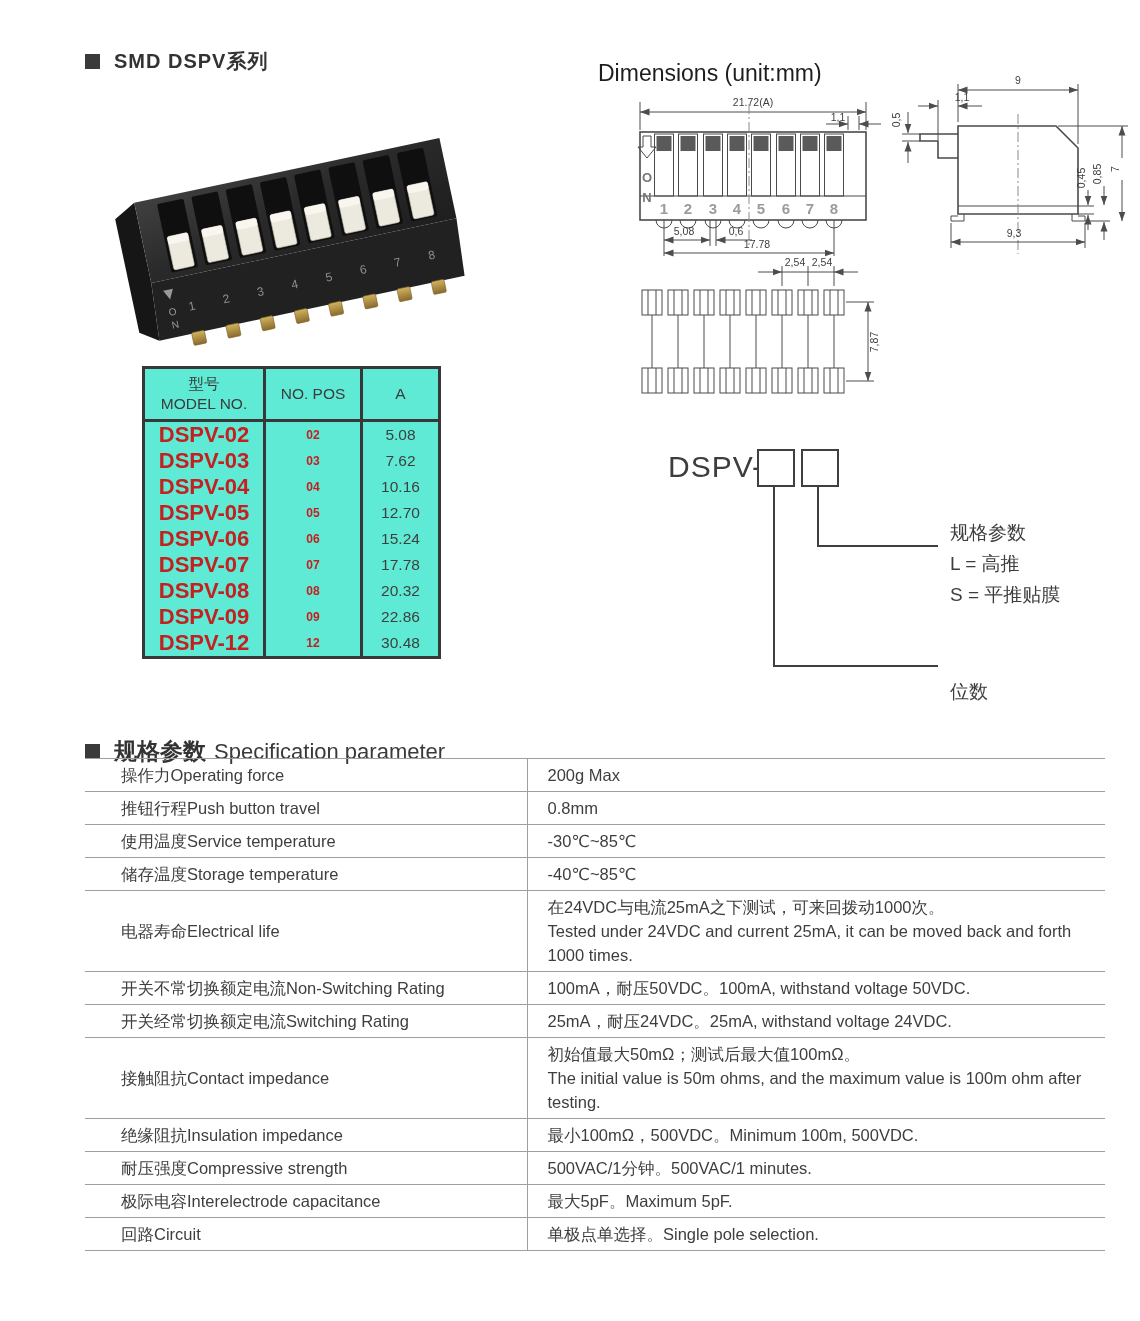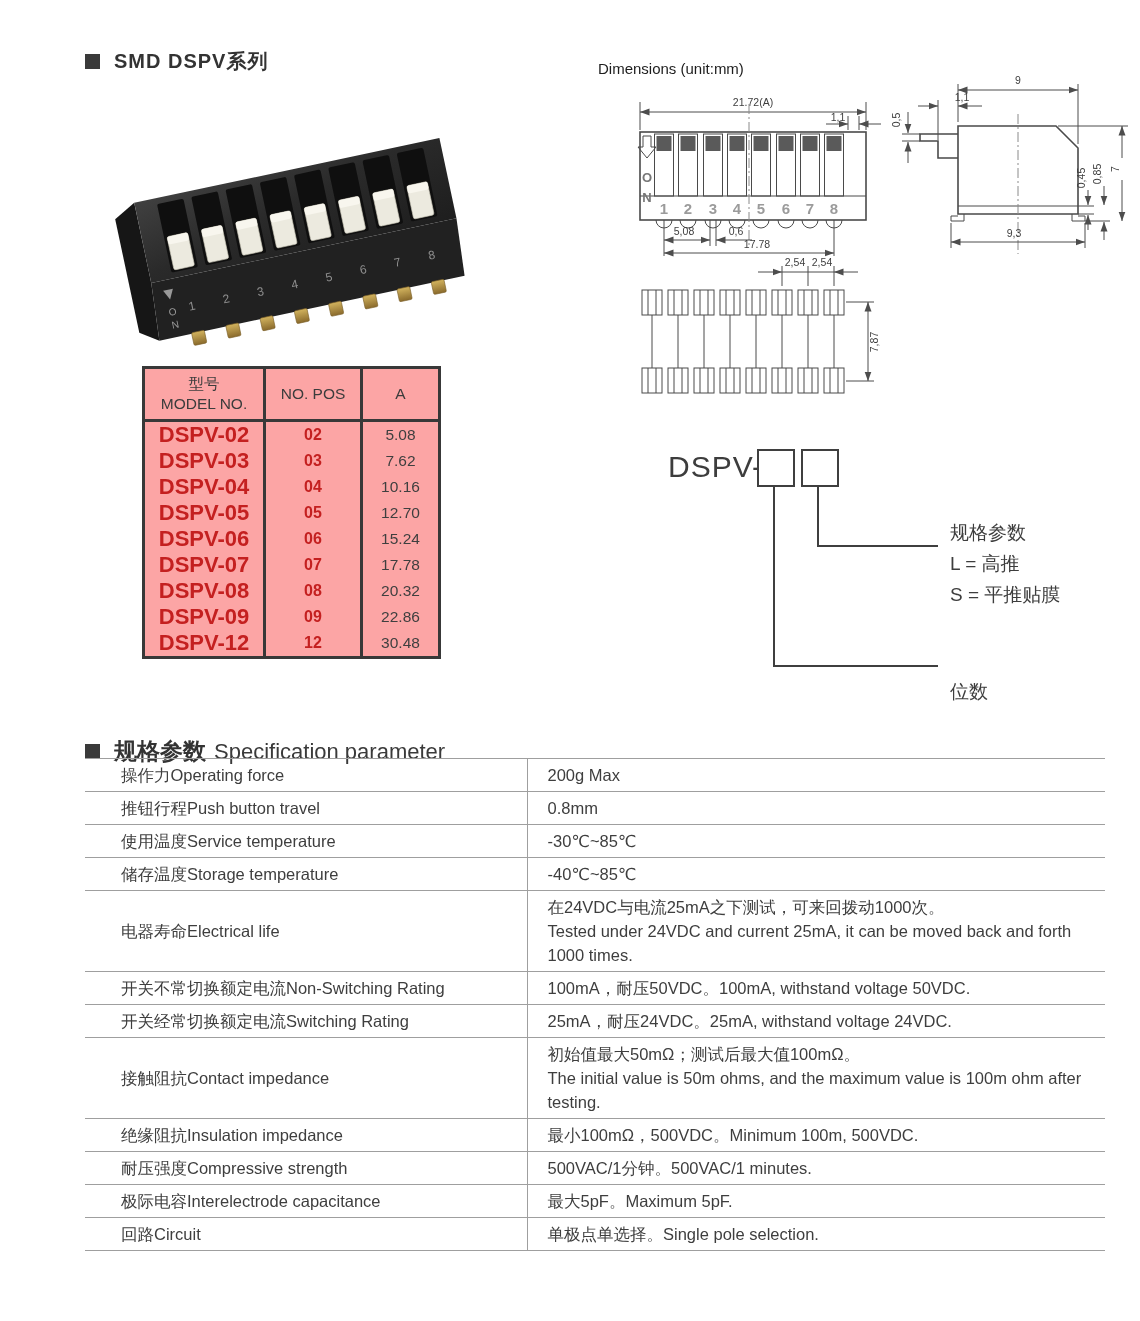--- a/index.html
+++ b/index.html
@@ -8,31 +8,31 @@
   .abs{position:absolute;}
 
   
   .sec-header{display:flex;align-items:center;gap:14px;}
   .bullet{width:15px;height:15px;background:#3a3a3a;display:inline-block;flex:0 0 auto;}
   .main-title{font-size:20px;font-weight:bold;color:#333;letter-spacing:1px;}
   .spec-title-cn{font-size:23px;font-weight:bold;color:#333;}
   .spec-title-en{font-size:22px;font-weight:normal;color:#3a3a3a;margin-left:8px;}
 
   
-  .dims-title{font-size:15px;color:#1d1d1d;}
+  .dims-title{font-size:23px;color:#1d1d1d;}
 
   
   .model-table{position:absolute;left:142px;top:366px;border-collapse:collapse;
-               table-layout:fixed;border:3px solid #383838;background:#fca5a5;}
+               table-layout:fixed;border:3px solid #383838;background:#5eead4;}
   .model-table th{border-bottom:3px solid #383838;font-weight:normal;font-size:15.5px;
                   color:#3c3c3c;line-height:20px;padding:5px 2px;white-space:pre-line;}
   .model-table th + th, .model-table td + td{border-left:3px solid #383838;}
   .model-table td{height:26px;text-align:center;padding:0 2px;}
   .mt-model{font-weight:bold;font-size:22px;}
-  .mt-pos{font-weight:bold;font-size:16px;}
+  .mt-pos{font-weight:bold;font-size:12px;}
   .mt-a{font-size:15.5px;color:#3f3f3f;}
 
   
   .ord-prefix{font-size:30px;color:#3d3d3d;letter-spacing:1px;}
   .ord-box{width:34px;height:34px;border:2.5px solid #3f3f3f;background:#fff;}
   .ord-line{background:#3f3f3f;}
   .ord-label{font-size:19px;color:#3d3d3d;line-height:31px;white-space:pre-line;}
 
   
   .spec-table{position:absolute;left:85px;top:758px;width:1020px;border-collapse:collapse;

